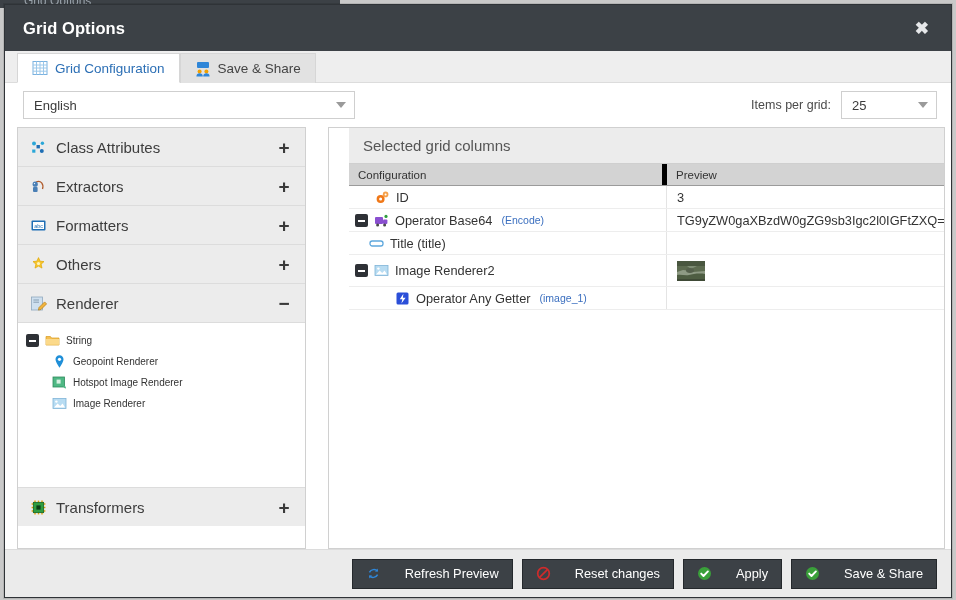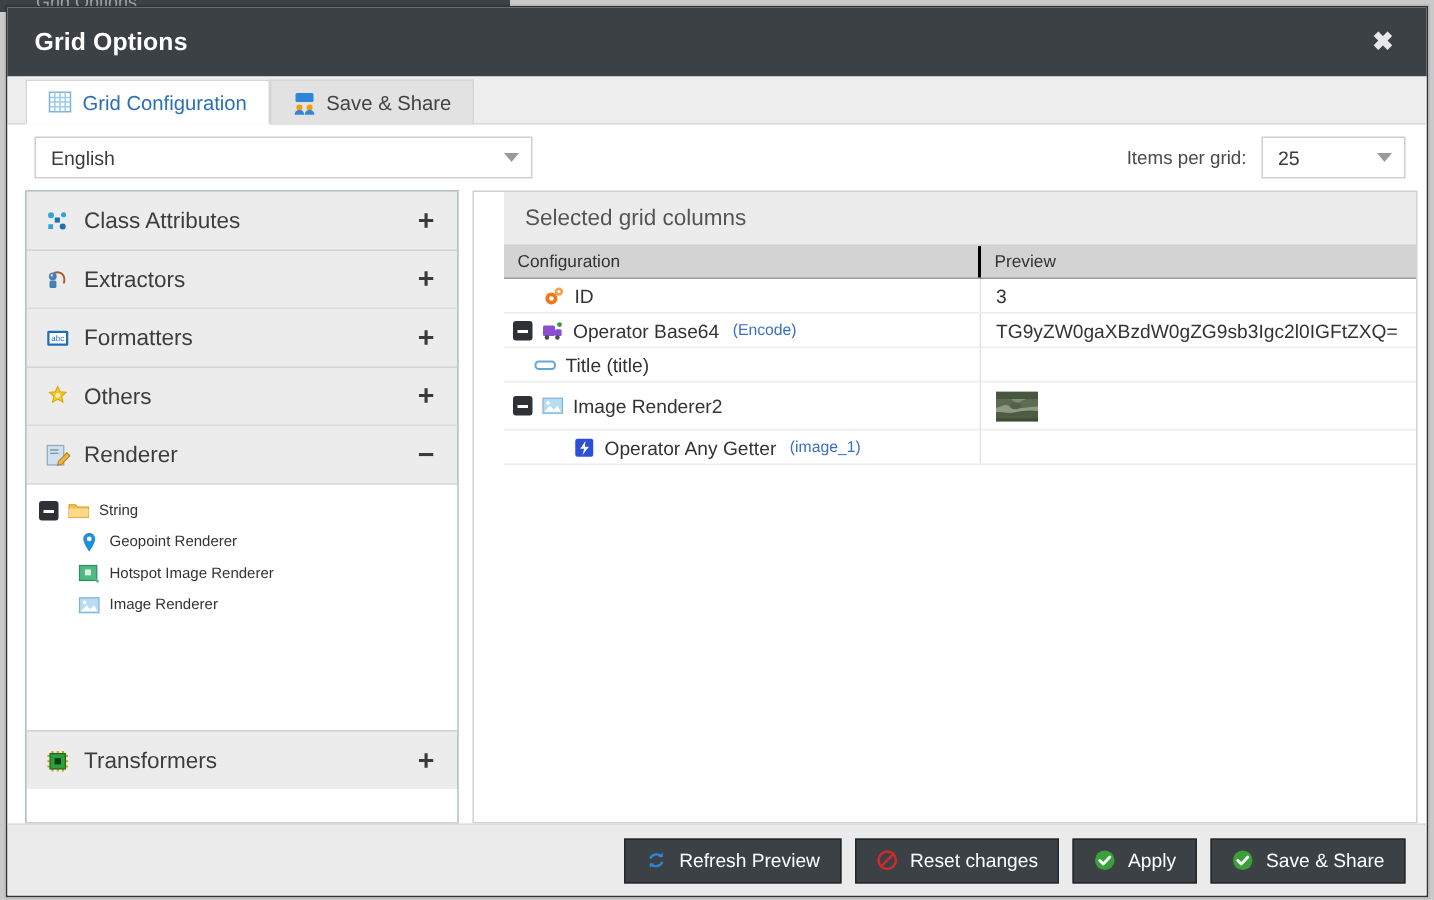--- a/index.html
+++ b/index.html
@@ -129,22 +129,22 @@
     flex: 1 1 auto;
     display: flex;
     padding: 0 6px 0 12px;
     background: #ffffff;
     min-height: 0;
   }
   .sidebar {
     flex: 0 0 289px;
     border: 1px solid #d0d0d0;
     display: flex; flex-direction: column;
-    background: #15803d;
-    margin-right: 9px;
+    background: #eab308;
+    margin-right: 22px;
     min-height: 0;
   }
   .acc-head {
     height: 39px; flex: 0 0 39px;
     background: #ececec;
     border-bottom: 1px solid #dcdcdc;
     display: flex; align-items: center;
     padding: 0 14px 0 12px;
     cursor: pointer;
     gap: 9px;
@@ -210,21 +210,21 @@
     flex: 0 0 22px; height: 22px;
     background: #d3d3d3;
     border-bottom: 1px solid #9b9b9b;
     display: flex;
     font-size: 11.5px; color: #333;
   }
   .gh-cell {
     display: flex; align-items: center;
     padding-left: 9px;
   }
-  .gh-config { flex: 0 0 318px; border-right: 2px solid #000000; }
+  .gh-config { flex: 0 0 318px; border-right: 5px solid #000000; }
   .gh-preview { flex: 1 1 auto; }
   .grid-body {
     flex: 1 1 auto;
     overflow: auto;
     min-height: 0;
     background: #fff;
   }
   .grow {
     display: flex;
     border-bottom: 1px solid #ededed;
@@ -265,21 +265,21 @@
     gap: 9px;
     padding: 0 14px;
   }
   .btn {
     height: 30px;
     background: #3c4146;
     border: 1px solid #24282c;
     color: #ffffff;
     font-size: 12.8px;
     display: flex; align-items: center;
-    gap: 8px;
+    gap: 24px;
     padding: 0 13px;
     cursor: pointer;
     white-space: nowrap;
   }
   .btn .bicon { width: 15px; height: 15px; flex: 0 0 15px; display:block; }
 </style>
 </head>
 <body>
 
 <div id="root">

